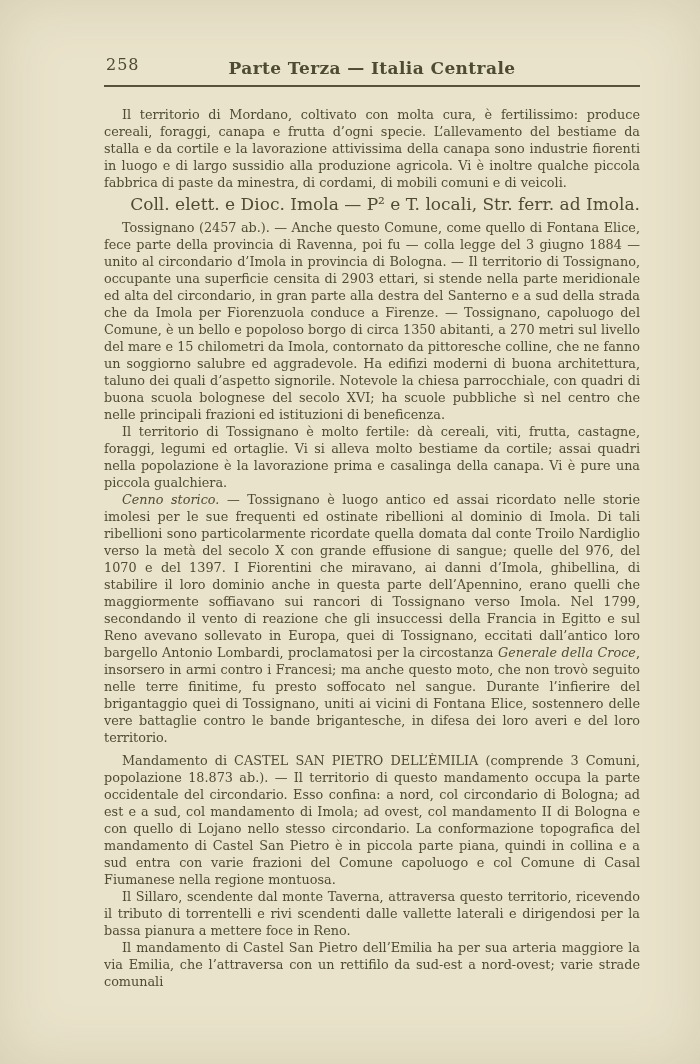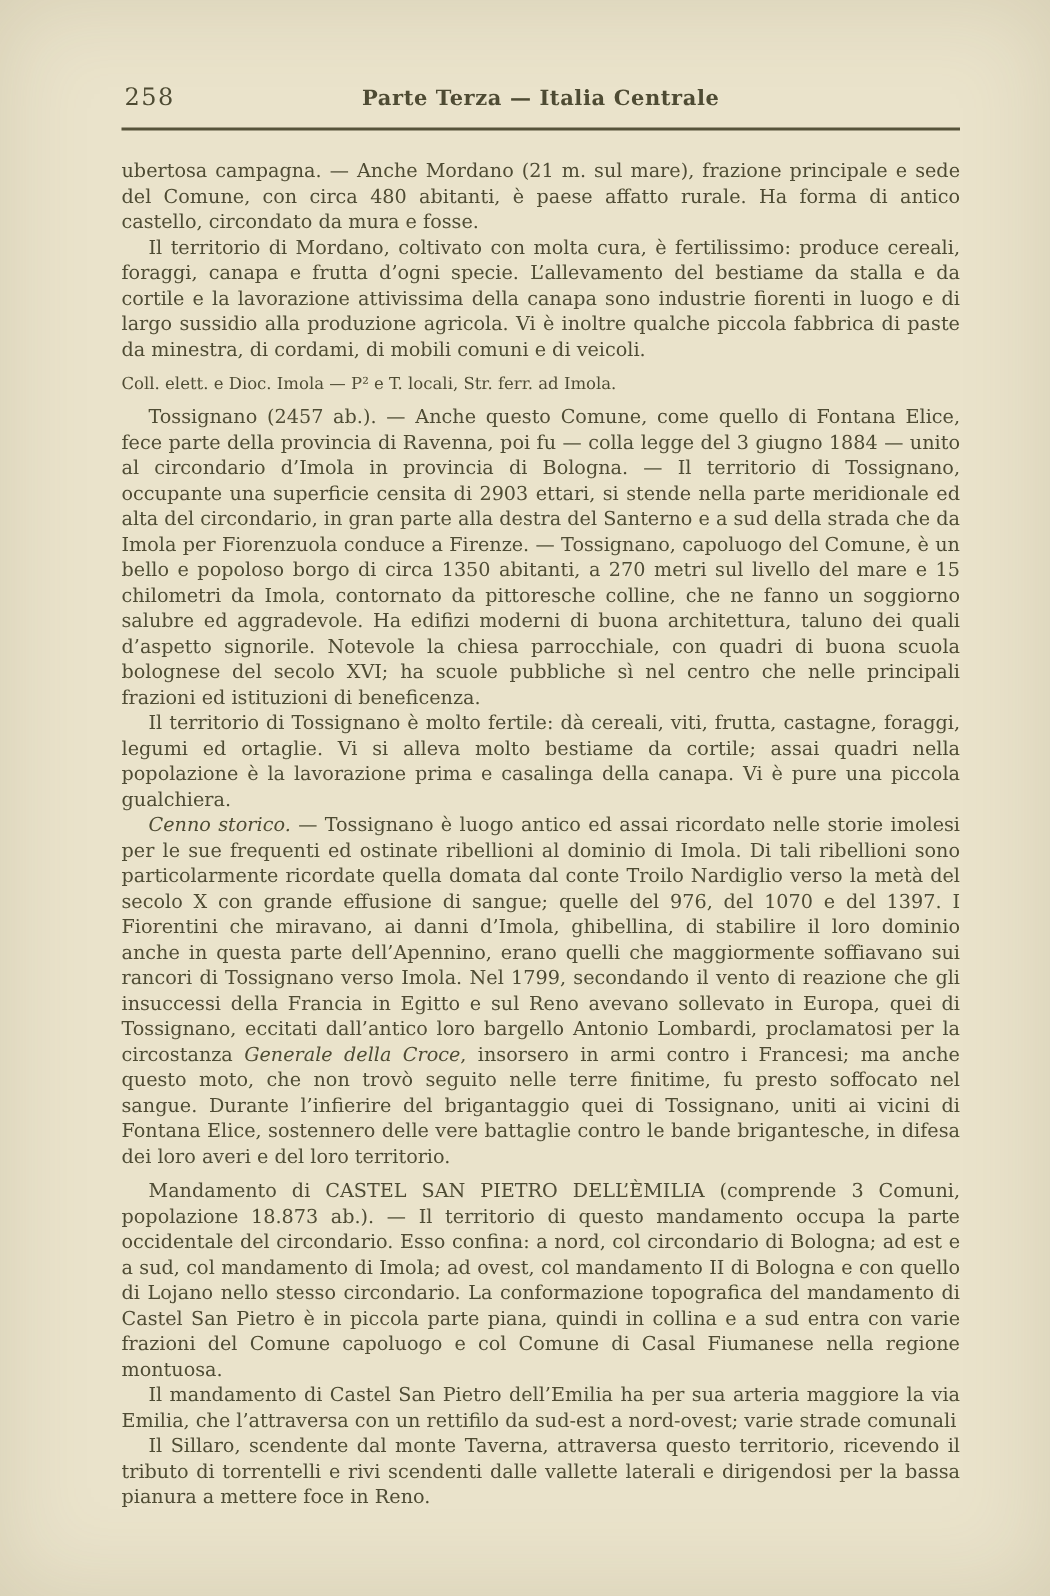--- a/index.html
+++ b/index.html
@@ -1,64 +1,63 @@
 <!DOCTYPE html>
 <html lang="it"><head>
 <meta charset="utf-8">
 <style>
   html,body{margin:0;padding:0;background:#d8d2ba;}
   .page{
     width:700px;height:1064px;box-sizing:border-box;
     background:#eae3cb;
     color:#4e4b33;
     font-family:"DejaVu Serif","Liberation Serif",serif;
-    padding:54px 60px 0 81px;
+    padding:54px 60px 0 104px;
     overflow:hidden;
     position:relative;
     box-shadow:inset 0 0 60px rgba(120,110,70,0.18);
   }
   .running-head{position:relative;height:24px;}
   .pagenum{position:absolute;left:2px;top:1px;font-size:16px;letter-spacing:1px;}
-  .running-title{display:block;text-align:center;font-size:14px;font-weight:bold;letter-spacing:0.4px;padding-top:4px;}
+  .running-title{display:block;text-align:center;font-size:17px;font-weight:bold;letter-spacing:0.4px;padding-top:4px;}
   .rule{border:0;border-top:2px solid #56533a;margin:7px 0 0 0;}
   .text-block{margin-top:19px;font-size:12.8px;line-height:17px;text-align:justify;}
   .text-block p{margin:0;text-indent:18px;}
   .text-block p.noindent{text-indent:0;}
-  .note{text-indent:0 !important;text-align:left;font-size:11px;margin:5px 0 6px !important;}
+  .note{text-indent:0 !important;text-align:right;font-size:17px;margin:5px 0 6px !important;}
   .gap{margin-top:6px !important;}
   b.lead{font-weight:normal;}
   i.em{font-style:italic;}
 </style>
 </head>
 <body>
 
 <div class="page">
 
   <div class="running-head">
     <span class="pagenum">258</span>
     <span class="running-title">Parte Terza — Italia Centrale</span>
   </div>
 
   <hr class="rule">
 
   <div class="text-block">
 
-    <p class="noindent">ubertosa campagna. — Anche Mordano (21 m. sul mare), frazione principale e sede del Comune, con circa 480 abitanti, è paese affatto rurale. Ha forma di antico castello, circondato da mura e fosse.</p>
 
     <p>Il territorio di Mordano, coltivato con molta cura, è fertilissimo: produce cereali, foraggi, canapa e frutta d’ogni specie. L’allevamento del bestiame da stalla e da cortile e la lavorazione attivissima della canapa sono industrie fiorenti in luogo e di largo sussidio alla produzione agricola. Vi è inoltre qualche piccola fabbrica di paste da minestra, di cordami, di mobili comuni e di veicoli.</p>
 
     <p class="note">Coll. elett. e Dioc. Imola — P² e T. locali, Str. ferr. ad Imola.</p>
 
     <p class="gap"><b class="lead">Tossignano</b><span> (2457 ab.). — Anche questo Comune, come quello di Fontana Elice, fece parte della provincia di Ravenna, poi fu — colla legge del 3 giugno 1884 — unito al circondario d’Imola in provincia di Bologna. — Il territorio di Tossignano, occupante una superficie censita di 2903 ettari, si stende nella parte meridionale ed alta del circondario, in gran parte alla destra del Santerno e a sud della strada che da Imola per Fiorenzuola conduce a Firenze. — Tossignano, capoluogo del Comune, è un bello e popoloso borgo di circa 1350 abitanti, a 270 metri sul livello del mare e 15 chilometri da Imola, contornato da pittoresche colline, che ne fanno un soggiorno salubre ed aggradevole. Ha edifizi moderni di buona architettura, taluno dei quali d’aspetto signorile. Notevole la chiesa parrocchiale, con quadri di buona scuola bolognese del secolo XVI; ha scuole pubbliche sì nel centro che nelle principali frazioni ed istituzioni di beneficenza.</span></p>
 
     <p>Il territorio di Tossignano è molto fertile: dà cereali, viti, frutta, castagne, foraggi, legumi ed ortaglie. Vi si alleva molto bestiame da cortile; assai quadri nella popolazione è la lavorazione prima e casalinga della canapa. Vi è pure una piccola gualchiera.</p>
 
     <p><i class="em">Cenno storico.</i><span> — Tossignano è luogo antico ed assai ricordato nelle storie imolesi per le sue frequenti ed ostinate ribellioni al dominio di Imola. Di tali ribellioni sono particolarmente ricordate quella domata dal conte Troilo Nardiglio verso la metà del secolo X con grande effusione di sangue; quelle del 976, del 1070 e del 1397. I Fiorentini che miravano, ai danni d’Imola, ghibellina, di stabilire il loro dominio anche in questa parte dell’Apennino, erano quelli che maggiormente soffiavano sui rancori di Tossignano verso Imola. Nel 1799, secondando il vento di reazione che gli insuccessi della Francia in Egitto e sul Reno avevano sollevato in Europa, quei di Tossignano, eccitati dall’antico loro bargello Antonio Lombardi, proclamatosi per la circostanza </span><i class="em">Generale della Croce</i><span>, insorsero in armi contro i Francesi; ma anche questo moto, che non trovò seguito nelle terre finitime, fu presto soffocato nel sangue. Durante l’infierire del brigantaggio quei di Tossignano, uniti ai vicini di Fontana Elice, sostennero delle vere battaglie contro le bande brigantesche, in difesa dei loro averi e del loro territorio.</span></p>
 
 
     <p class="gap"><b class="lead">Mandamento di CASTEL SAN PIETRO DELL’ÈMILIA</b><span> (comprende 3 Comuni, popolazione 18.873 ab.). — Il territorio di questo mandamento occupa la parte occidentale del circondario. Esso confina: a nord, col circondario di Bologna; ad est e a sud, col mandamento di Imola; ad ovest, col mandamento II di Bologna e con quello di Lojano nello stesso circondario. La conformazione topografica del mandamento di Castel San Pietro è in piccola parte piana, quindi in collina e a sud entra con varie frazioni del Comune capoluogo e col Comune di Casal Fiumanese nella regione montuosa.</span></p>
 
+    <p>Il Sillaro, scendente dal monte Taverna, attraversa questo territorio, ricevendo il tributo di torrentelli e rivi scendenti dalle vallette laterali e dirigendosi per la bassa pianura a mettere foce in Reno.</p>
+
     <p>Il mandamento di Castel San Pietro dell’Emilia ha per sua arteria maggiore la via Emilia, che l’attraversa con un rettifilo da sud-est a nord-ovest; varie strade comunali</p>
-
-    <p>Il Sillaro, scendente dal monte Taverna, attraversa questo territorio, ricevendo il tributo di torrentelli e rivi scendenti dalle vallette laterali e dirigendosi per la bassa pianura a mettere foce in Reno.</p>
 
   </div>
 </div>
 
 </body></html>

